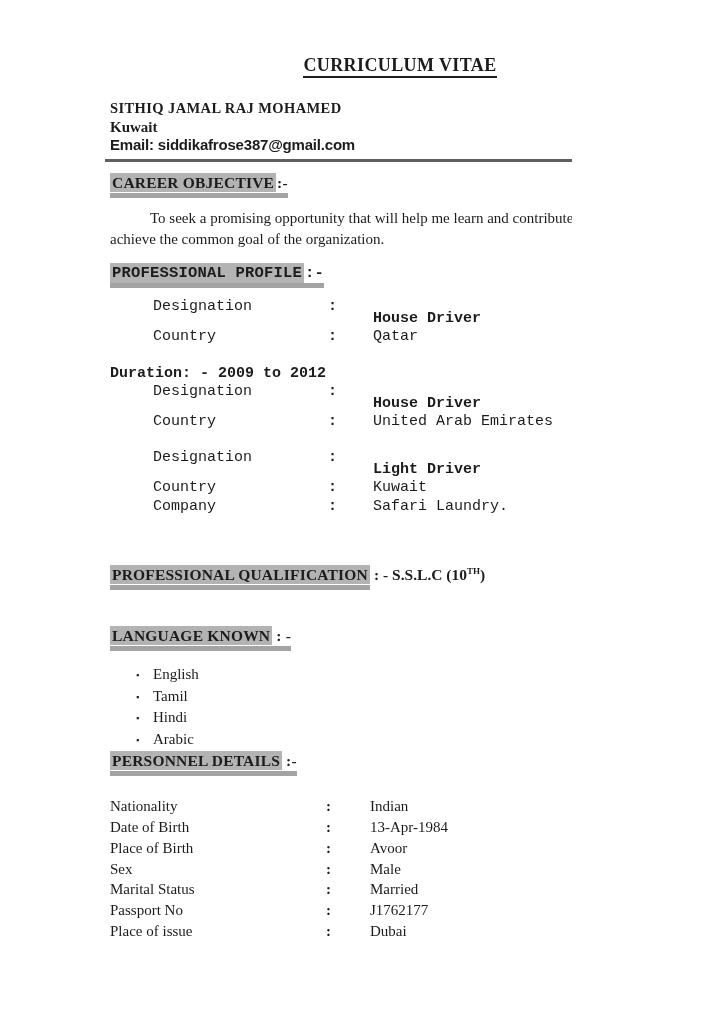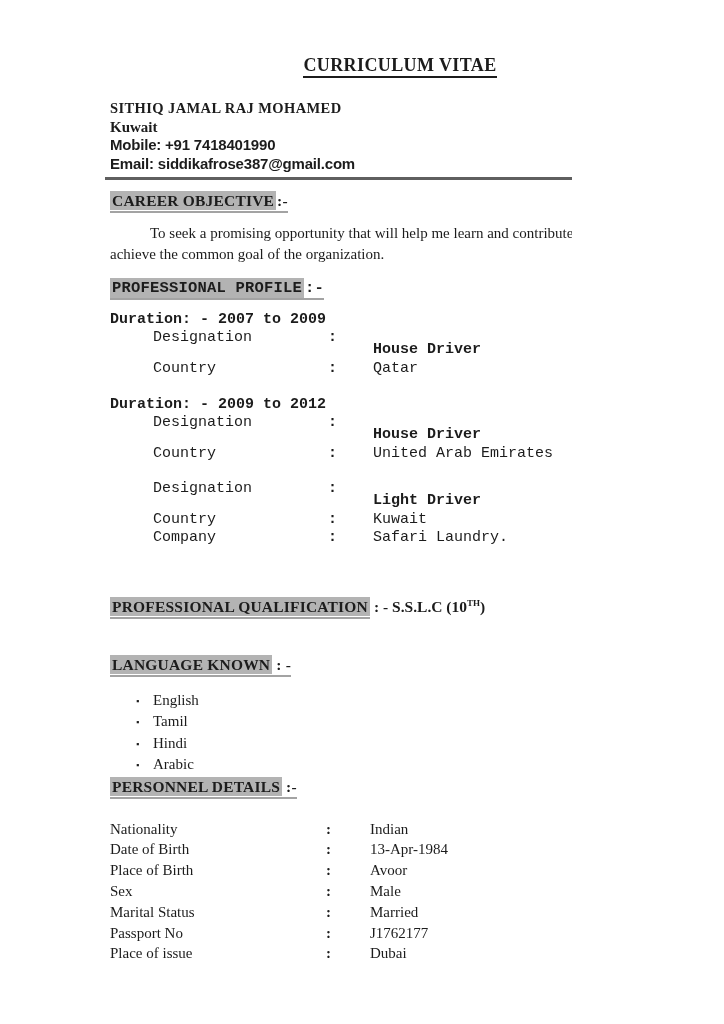--- a/index.html
+++ b/index.html
@@ -24,21 +24,21 @@
   .header-block { margin-top:21px; line-height:18.5px; }
   .person-name { font-weight:bold; font-size:14.5px; letter-spacing:0.4px; }
   .person-location { font-weight:bold; font-size:15px; }
   .contact-line { font-family:"Liberation Sans", sans-serif; font-weight:bold; font-size:15px; letter-spacing:-0.2px; }
 
   .divider { margin-top:4px; margin-left:-5px; width:580px; border-top:3px solid #5f5f5f; height:0; }
 
   
   .sec-head {
     display:inline-block; font-weight:bold; font-size:15.5px;
-    border-bottom:2px solid #a3a3a3; padding-bottom:1px; letter-spacing:0.2px;
+    border-bottom:5px solid #a3a3a3; padding-bottom:1px; letter-spacing:0.2px;
   }
   .hl { background:#b3b3b3; padding:1px 2px; }
   .suffix-tight { padding-left:1px; }
   .suffix-spaced { padding-left:4px; }
 
   .mt-career { margin-top:12px; }
   .para { margin-top:10px; width:545px; line-height:21px; text-indent:40px; }
   .mt-profile { margin-top:14px;font-family:Liberation Mono, monospace; }
 
   .job { margin-top:10px; }
@@ -70,36 +70,34 @@
 <div class="page">
   <div class="content">
 
     <div class="title-wrap">
       <span class="doc-title">CURRICULUM VITAE</span>
     </div>
 
     <div class="header-block">
       <div class="person-name">SITHIQ JAMAL RAJ MOHAMED</div>
       <div class="person-location">Kuwait</div>
-      <div class="contact-line">Mobile: +91 7418401990</div>
       <div class="contact-line">Email: siddikafrose387@gmail.com</div>
     </div>
 
     <div class="divider"></div>
 
     <div class="mt-career">
       <span class="sec-head"><span class="hl">CAREER OBJECTIVE</span><span class="suffix-tight">:-</span></span>
       <div class="para">To seek a promising opportunity that will help me learn and contribute my skills to achieve the common goal of the organization.</div>
     </div>
 
     <div class="mt-profile">
       <span class="sec-head"><span class="hl">PROFESSIONAL PROFILE</span><span class="suffix-tight">:-</span></span>
 
       <div class="job">
-        <div class="job-duration">Duration: - 2007 to 2009</div>
         <div class="prow">
           <span class="pl">Designation</span>
           <span class="pc">:</span>
           <span class="pv strong">House Driver</span>
         </div>
         <div class="prow">
           <span class="pl">Country</span>
           <span class="pc">:</span>
           <span class="pv">Qatar</span>
         </div>

